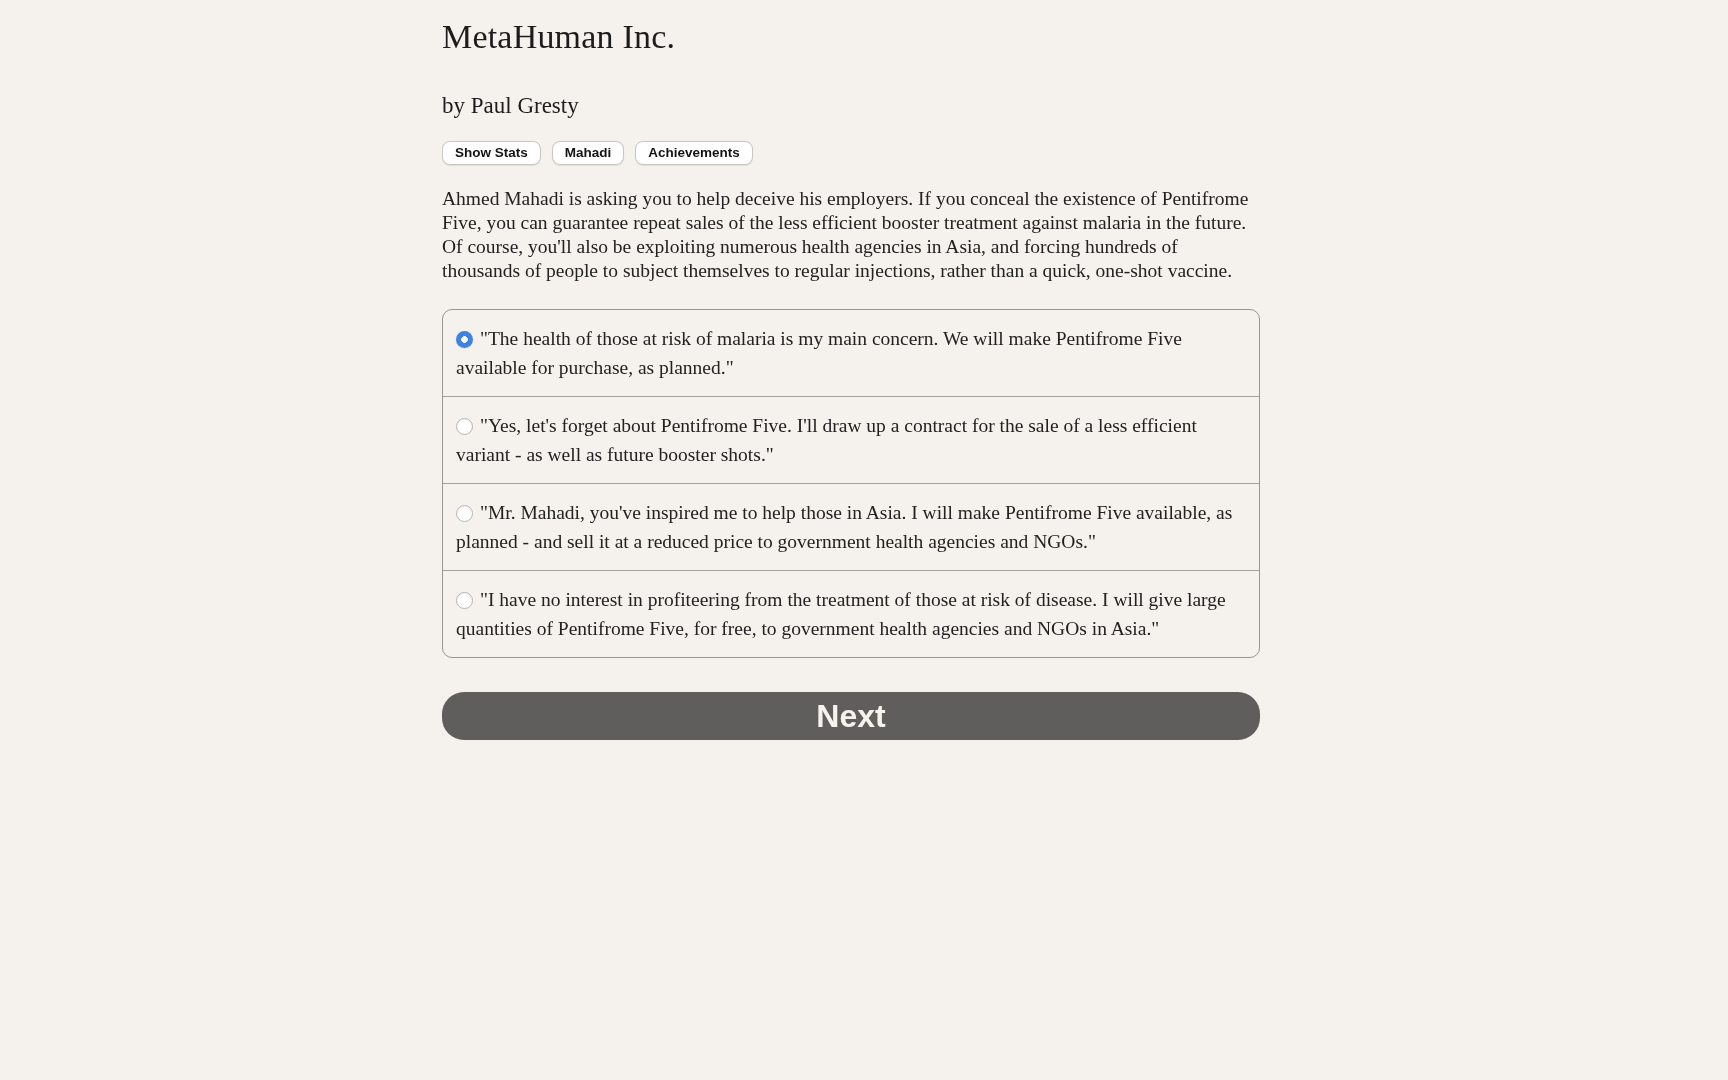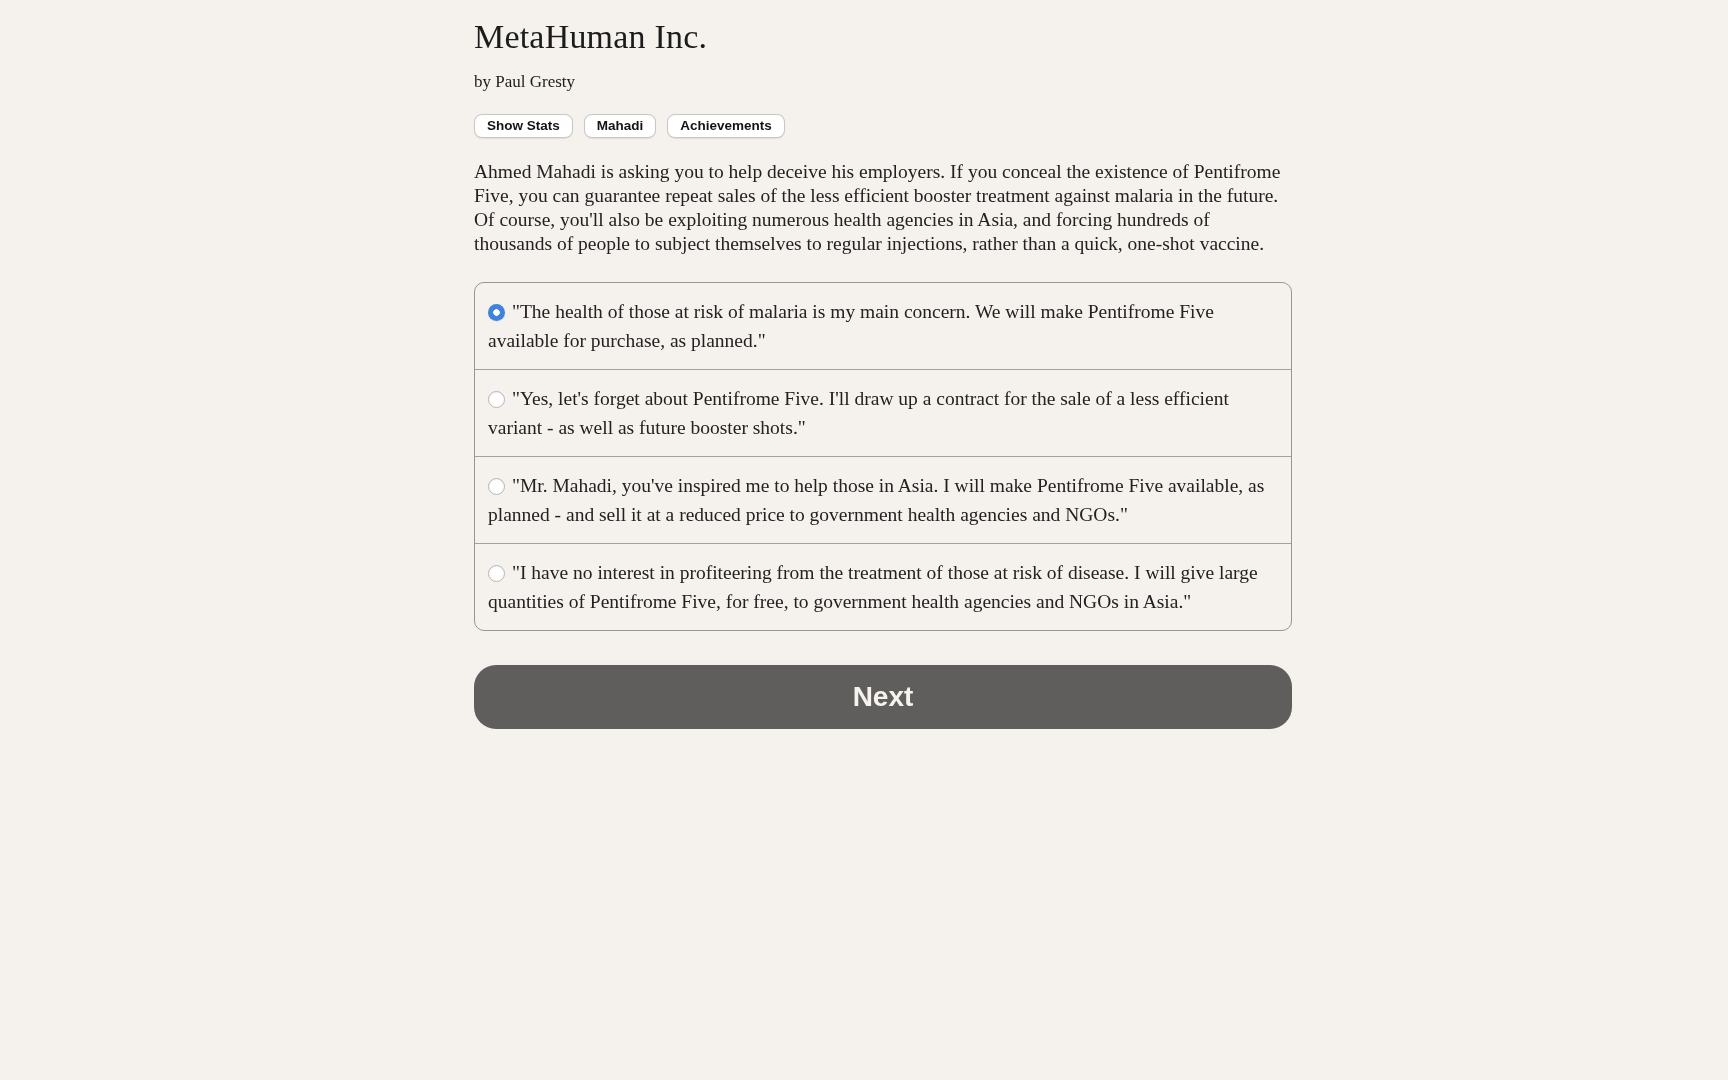--- a/index.html
+++ b/index.html
@@ -4,34 +4,34 @@
 <style>
   * { box-sizing: border-box; margin: 0; padding: 0; }
   html, body { width: 1728px; height: 1080px; overflow: hidden; }
   body {
     background: #f5f1ec;
     font-family: "Liberation Serif", serif;
     color: #1f1f1f;
   }
   .content {
     position: absolute;
-    left: 474px;
+    left: 442px;
     top: 0;
     width: 818px;
   }
   .game-title {
     margin-top: 18px;
     font-size: 34px;
     font-weight: 400;
     letter-spacing: 0.2px;
     color: #1c1c1c;
   }
   .byline {
-    margin-top: 16px;
-    font-size: 17px;
+    margin-top: 37px;
+    font-size: 23px;
     font-weight: 400;
     color: #1c1c1c;
   }
   .toolbar {
     margin-top: 22px;
     display: flex;
     gap: 11px;
   }
   .tb-btn {
     font-family: "Liberation Sans", sans-serif;
@@ -83,27 +83,27 @@
   }
   .radio.selected {
     border: none;
     background: radial-gradient(circle, #ffffff 0 3px, #3e83df 3.6px 100%);
     box-shadow: 0 0.5px 1px rgba(0,0,0,0.15);
   }
   .next-btn {
     display: block;
     margin-top: 34px;
     width: 818px;
-    height: 64px;
+    height: 48px;
     border: none;
     border-radius: 22px;
     background: #605e5c;
     color: #f6f3ef;
     font-family: "Liberation Sans", sans-serif;
-    font-size: 28px;
+    font-size: 32px;
     font-weight: 700;
     text-align: center;
     cursor: pointer;
   }
 </style>
 </head>
 <body>
 
 <div class="content">
 

